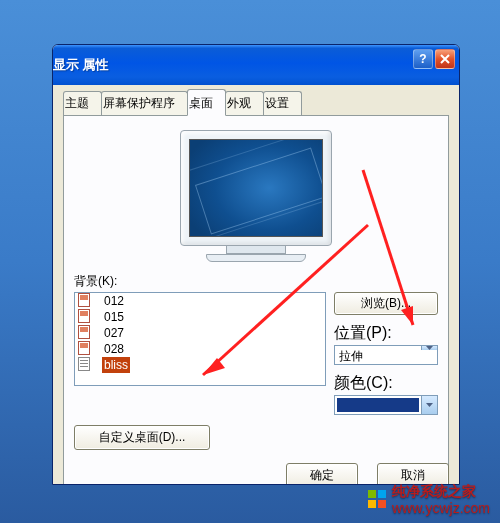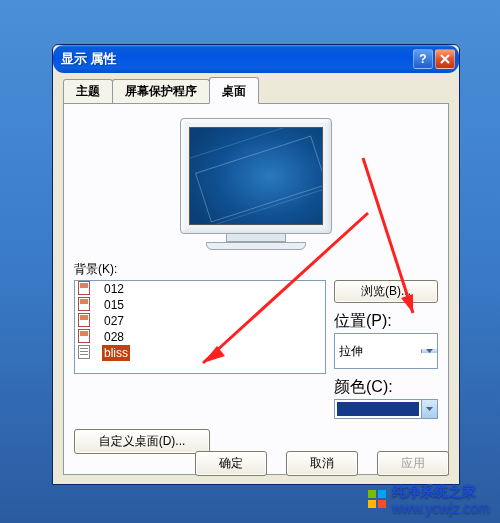--- a/index.html
+++ b/index.html
@@ -19,27 +19,25 @@
     left: 52px;
     top: 44px;
     width: 408px;
     height: 441px;
     background: #ece9d8;
     border: 1px solid #0a246a;
     border-radius: 6px 6px 0 0;
     overflow: hidden;
   }
   .titlebar {
-    height: 28px;
+    height: 40px;
     background: linear-gradient(180deg, #3d95ff 0%, #0b5dd7 8%, #0055e5 45%, #0a5ee0 80%, #0050d0 100%);
     display: flex;
     align-items: center;
-    padding-left: 8px;
-    position: relative;
-    border-radius: 11px;
+    position: relative;
   }
   .titlebar-text {
     color: #fff;
     font-weight: bold;
     font-size: 13px;
     text-shadow: 1px 1px 1px rgba(0,0,0,.3);
   }
   .tb-buttons {
     position: absolute;
     right: 4px;
@@ -68,29 +66,28 @@
     position: relative;
   }
   .tabs {
     display: flex;
     align-items: flex-end;
     height: 22px;
     position: relative;
     z-index: 2;
   }
   .tab {
-    padding: 3px 12px 3px 12px;
+    padding: 3px 12px 3px 1px;
     border: 1px solid #919b9c;
     border-bottom: none;
     background: #f5f4ea;
     border-radius: 3px 3px 0 0;
     margin-right: -1px;
     font-size: 12px;
     position: relative;
-    font-weight: bold;
   }
   .tab.active {
     background: #fcfcfe;
     border-bottom: 1px solid #fcfcfe;
     z-index: 3;
     padding-top: 5px;
     margin-bottom: -1px;
   }
   .tabstrip-border {
     border: 1px solid #919b9c;
@@ -205,24 +202,24 @@
     font-size: 12px;
     min-width: 64px;
     text-align: center;
     box-shadow: inset 0 0 0 1px #fff;
     font-family: inherit;
   }
   .xp-btn.disabled { color: #a0a0a0; }
   .lbl { font-size: 16px; margin-bottom: 1px; }
   .combo {
     display: flex;
-    height: 36px;
+    height: 20px;
     border: 1px solid #7f9db9;
     background: #fff;
-    align-items: center;
+    align-items: flex-start;
     min-width: 64px;
   }
   .combo .val {
     flex: 1; padding: 2px 4px; font-size: 12px;
   }
   .combo .arrow, .color-dd .arrow {
     width: 16px;
     background: linear-gradient(#d6eaff,#a9cdee);
     border-left: 1px solid #7f9db9;
     display: flex; align-items: center; justify-content: center;
@@ -261,21 +258,21 @@
   .arrow-annot svg line { stroke: #ff2020; stroke-width: 3; }
   .arrow-annot svg polygon { fill: #ff2020; }
 
   .watermark {
     position: absolute;
     right: 10px;
     bottom: 8px;
     display: flex;
     align-items: center;
     gap: 6px;
-    color: #1d4ed8;
+    color: #b91c1c;
     font-weight: bold;
     font-size: 14px;
     text-shadow: 0 1px 2px rgba(0,0,0,.5);
   }
   .wm-logo {
     width: 18px; height: 18px; display: grid;
     grid-template-columns: 1fr 1fr; grid-template-rows: 1fr 1fr; gap: 2px;
   }
   .wm-logo span:nth-child(1){background:#7fba00;}
   .wm-logo span:nth-child(2){background:#00a4ef;}
@@ -301,20 +298,22 @@
           </svg>
       </div>
     </div>
   </div>
 
   <div class="client">
     <div class="tabs">
       <div class="tab">主题</div>
       <div class="tab">屏幕保护程序</div>
       <div class="tab active">桌面</div>
+      <div class="tab">外观</div>
+      <div class="tab">设置</div>
     </div>
 
     <div class="tabstrip-border">
 
       <div class="monitor-wrap">
         <div class="monitor">
           <div class="bezel">
             <div class="screen"></div>
           </div>
           <div class="stand"></div>
@@ -381,21 +380,20 @@
 
       <div class="custom-row">
         <button class="xp-btn custom-btn">自定义桌面(D)...</button>
       </div>
 
     </div>
 
     <div class="bottombar">
       <button class="xp-btn">确定</button>
       <button class="xp-btn">取消</button>
-      <button class="xp-btn disabled">应用</button>
     </div>
 
     <div class="arrow-annot" style="left:130px;top:135px;">
       <svg width="200" height="170">
         <line x1="185" y1="5" x2="20" y2="155"></line>
         <polygon points="20,155 34,138 42,148"></polygon>
       </svg>
     </div>
     <div class="arrow-annot" style="left:300px;top:75px;">
       <svg width="100" height="180">

